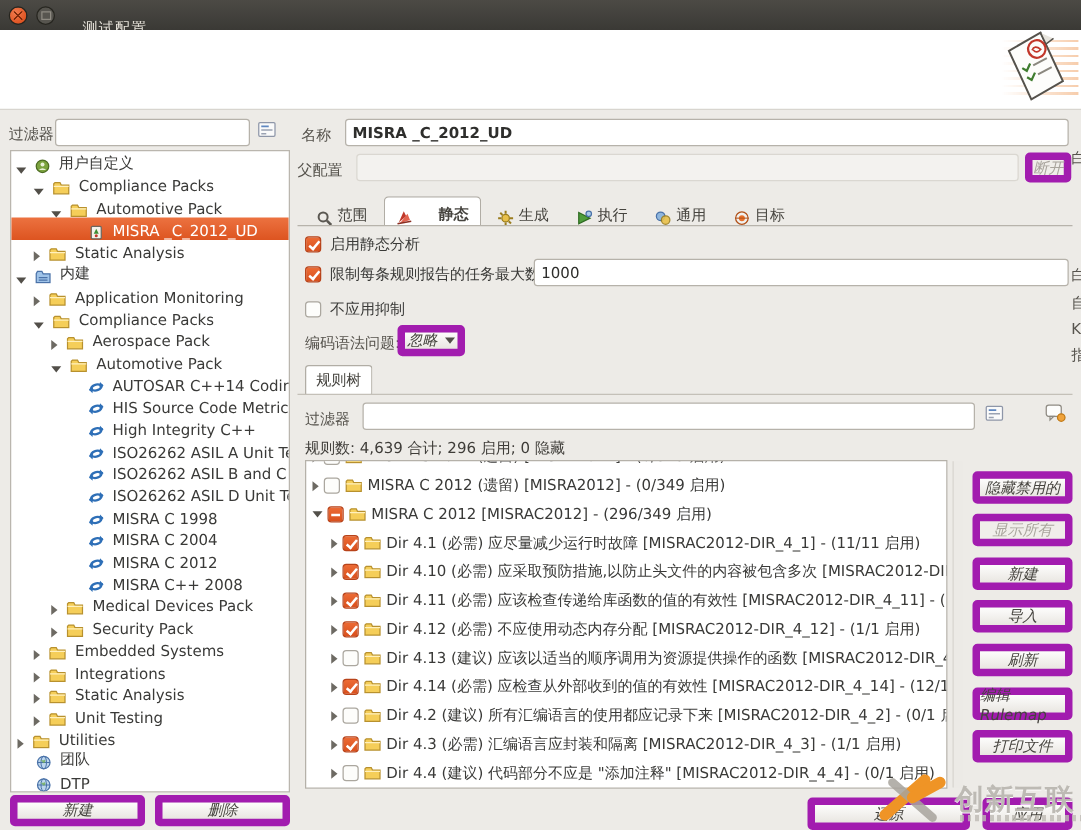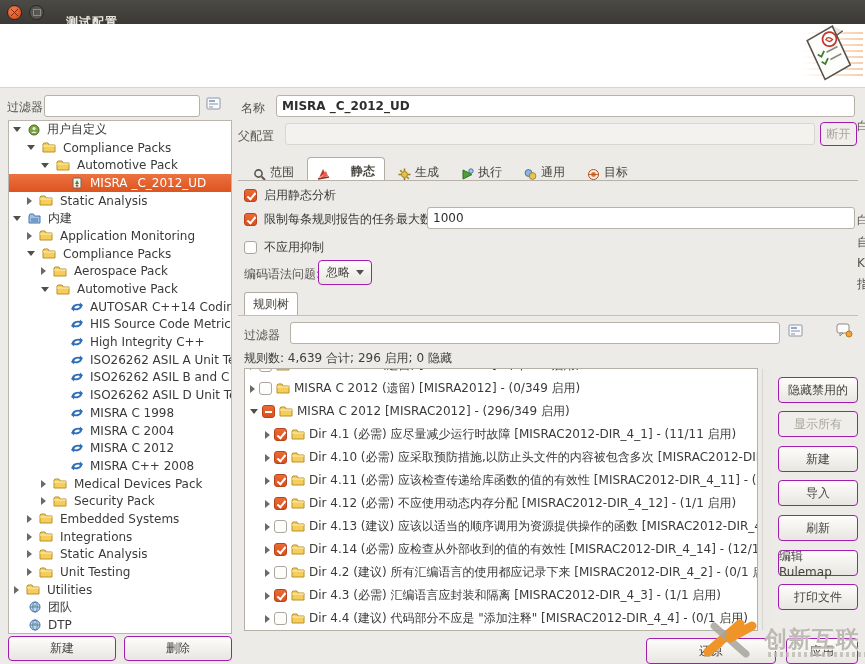--- a/index.html
+++ b/index.html
@@ -15,57 +15,57 @@
     background:linear-gradient(#4c4a45,#3a3935); display:flex; align-items:center; }
   .tb-circle { width:15px; height:15px; border-radius:50%; margin-left:7px;
     display:inline-flex; align-items:center; justify-content:center; }
   .tb-close { background:radial-gradient(circle at 35% 30%,#f07a4e,#d94612); border:1px solid #26251f; }
   .tb-close::after { content:""; width:7px; height:7px;
     background:
       linear-gradient(45deg, transparent 44%, #7e2a0c 44%, #7e2a0c 56%, transparent 56%),
       linear-gradient(-45deg, transparent 44%, #7e2a0c 44%, #7e2a0c 56%, transparent 56%); }
   .tb-max { background:#57554f; border:1px solid #26251f; }
   .tb-max::after { content:""; width:6px; height:5px; border:1px solid #8f8b82; }
-  .tb-title { color:#e9e5dc; font-weight:bold; margin-left:22px; letter-spacing:1px;margin-top:20px; }
+  .tb-title { color:#e9e5dc; font-weight:normal; margin-left:22px; letter-spacing:1px;margin-top:20px; }
   
   .header { position:absolute; left:0; top:24px; width:865px; height:64px;
     background:#ffffff; border-bottom:1px solid #d8d5cf; }
   .header .subtitle { position:absolute; left:16px; top:14px; font-weight:bold; color:#3c3c3a; }
   .paper-stripes { position:absolute; right:2px; top:8px; width:62px; height:44px;
     background:repeating-linear-gradient(#f0a468 0 2px, transparent 2px 6px);
     opacity:.55; mask-image:linear-gradient(to left,#000,transparent); }
   .paper-art { position:absolute; right:14px; top:2px; width:46px; height:56px; transform:rotate(-14deg); }
   
   .ilabel { color:#55524c; }
   .tinput { background:#fff; border:1px solid #b6b2aa; border-radius:3px;
     padding:2px 5px; color:#2e2e2c; height:22px; display:flex; align-items:center; }
   .btn { display:flex; align-items:center; justify-content:center;
-    background:linear-gradient(#fdfdfc,#e9e6e1); border:1px solid #a21caf;
-    border-radius:4px; color:#46443f; cursor:default; }
+    background:linear-gradient(#fdfdfc,#e9e6e1); border:6px solid #a21caf;
+    border-radius:4px; color:#46443f; cursor:default;font-style:italic; }
   .btn.disabled { color:#a9a59d; background:#f0eeea; }
   .cb { width:13px; height:13px; border-radius:3px; border:1px solid #aba79f;
     background:#fdfdfb; display:inline-block; position:relative; flex:none; }
   .cb.on { background:linear-gradient(#ec6b35,#d9501d); border-color:#b8431a; }
   .cb.on::after { content:""; position:absolute; left:2px; top:3px; width:7px; height:3px;
     border-left:2px solid #fff; border-bottom:2px solid #fff; transform:rotate(-50deg); }
   .cb.mixed { background:linear-gradient(#ec6b35,#d9501d); border-color:#b8431a; }
   .cb.mixed::after { content:""; position:absolute; left:2px; top:5px; width:7px;
     border-bottom:2px solid #fff; }
   .exp { width:0; height:0; display:inline-block; flex:none; }
   .exp.closed { border-left:5px solid #6d6a63; border-top:4px solid transparent; border-bottom:4px solid transparent; }
   .exp.open { border-top:5px solid #524f49; border-left:4px solid transparent; border-right:4px solid transparent; }
   .exp.none { width:9px; }
   .icon { display:inline-flex; flex:none; align-items:center; }
   
   .lfilter-label { position:absolute; left:7px; top:99px; }
   .lfilter-input { position:absolute; left:44px; top:95px; width:156px; }
   .lfilter-icon { position:absolute; left:206px; top:97px; }
   .tree-panel { position:absolute; left:8px; top:120px; width:224px; height:514px;
     background:#fff; border:1px solid #bab6ae; overflow:hidden; }
-  .trow { height:17.7px; display:flex; align-items:center; gap:7px; white-space:nowrap; }
+  .trow { height:17.7px; display:flex; align-items:flex-end; gap:7px; white-space:nowrap; }
   .trow .lbl { overflow:hidden; }
   .trow.selected { background:linear-gradient(#ec7240,#dd5420); color:#fff; }
   .btn-left { position:absolute; top:636px; height:25px; width:108px; }
   
   .name-label { position:absolute; left:241px; top:100px; }
   .name-input { position:absolute; left:276px; top:95px; width:579px; font-weight:bold; }
   .parent-label { position:absolute; left:238px; top:128px; }
   .parent-field { position:absolute; left:285px; top:123px; width:530px; height:22px;
     background:#f3f2ef; border:1px solid #dad7d1; border-radius:3px; }
   .btn-disconnect { position:absolute; left:820px; top:122px; width:37px; height:24px; }

